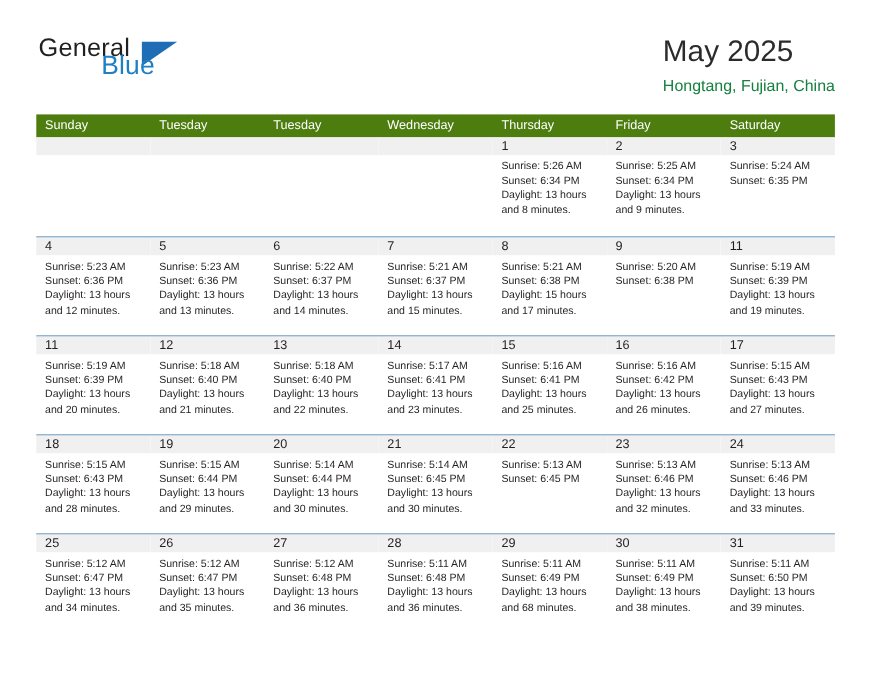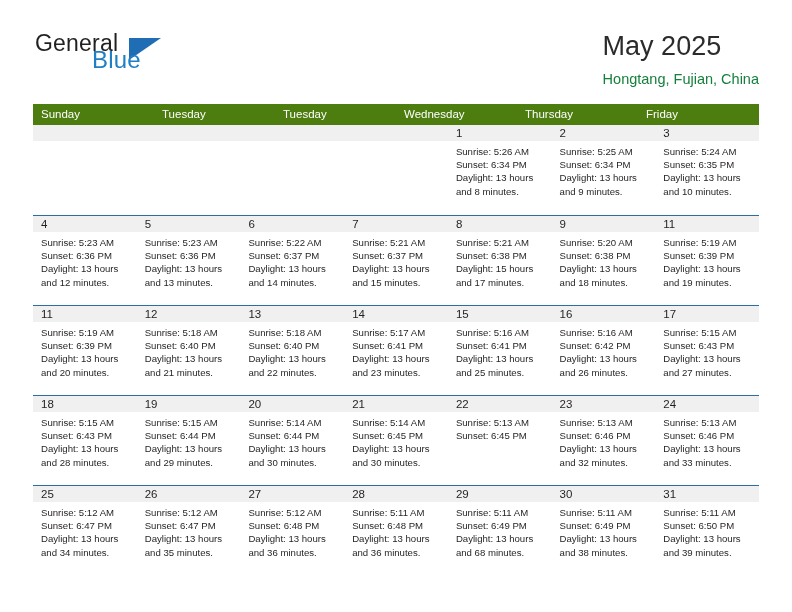--- a/index.html
+++ b/index.html
@@ -174,20 +174,21 @@
   </div>
 
   <div class="calendar">
     <div class="dow-row">
         <div class="dow">Sunday</div>
         <div class="dow">Tuesday</div>
         <div class="dow">Tuesday</div>
         <div class="dow">Wednesday</div>
         <div class="dow">Thursday</div>
         <div class="dow">Friday</div>
+        <div class="dow">Saturday</div>
       </div>
     <div class="weeks">
         <div class="week">
           <div class="day empty">
             <div class="day-num"></div>
           </div>
           <div class="day empty">
             <div class="day-num"></div>
           </div>
           <div class="day empty">
@@ -210,21 +211,20 @@
               <div>Sunrise: 5:25 AM</div>
               <div>Sunset: 6:34 PM</div>
               <div class="dl">Daylight: 13 hours and 9 minutes.</div>
             </div>
           </div>
           <div class="day">
             <div class="day-num">3</div>
             <div class="day-info">
               <div>Sunrise: 5:24 AM</div>
               <div>Sunset: 6:35 PM</div>
-              <div class="dl">Daylight: 13 hours and 10 minutes.</div>
             </div>
           </div>
         </div>
         <div class="week">
           <div class="day">
             <div class="day-num">4</div>
             <div class="day-info">
               <div>Sunrise: 5:23 AM</div>
               <div>Sunset: 6:36 PM</div>
               <div class="dl">Daylight: 13 hours and 12 minutes.</div>
@@ -260,21 +260,20 @@
               <div>Sunrise: 5:21 AM</div>
               <div>Sunset: 6:38 PM</div>
               <div class="dl">Daylight: 15 hours and 17 minutes.</div>
             </div>
           </div>
           <div class="day">
             <div class="day-num">9</div>
             <div class="day-info">
               <div>Sunrise: 5:20 AM</div>
               <div>Sunset: 6:38 PM</div>
-              <div class="dl">Daylight: 13 hours and 18 minutes.</div>
             </div>
           </div>
           <div class="day">
             <div class="day-num">11</div>
             <div class="day-info">
               <div>Sunrise: 5:19 AM</div>
               <div>Sunset: 6:39 PM</div>
               <div class="dl">Daylight: 13 hours and 19 minutes.</div>
             </div>
           </div>

